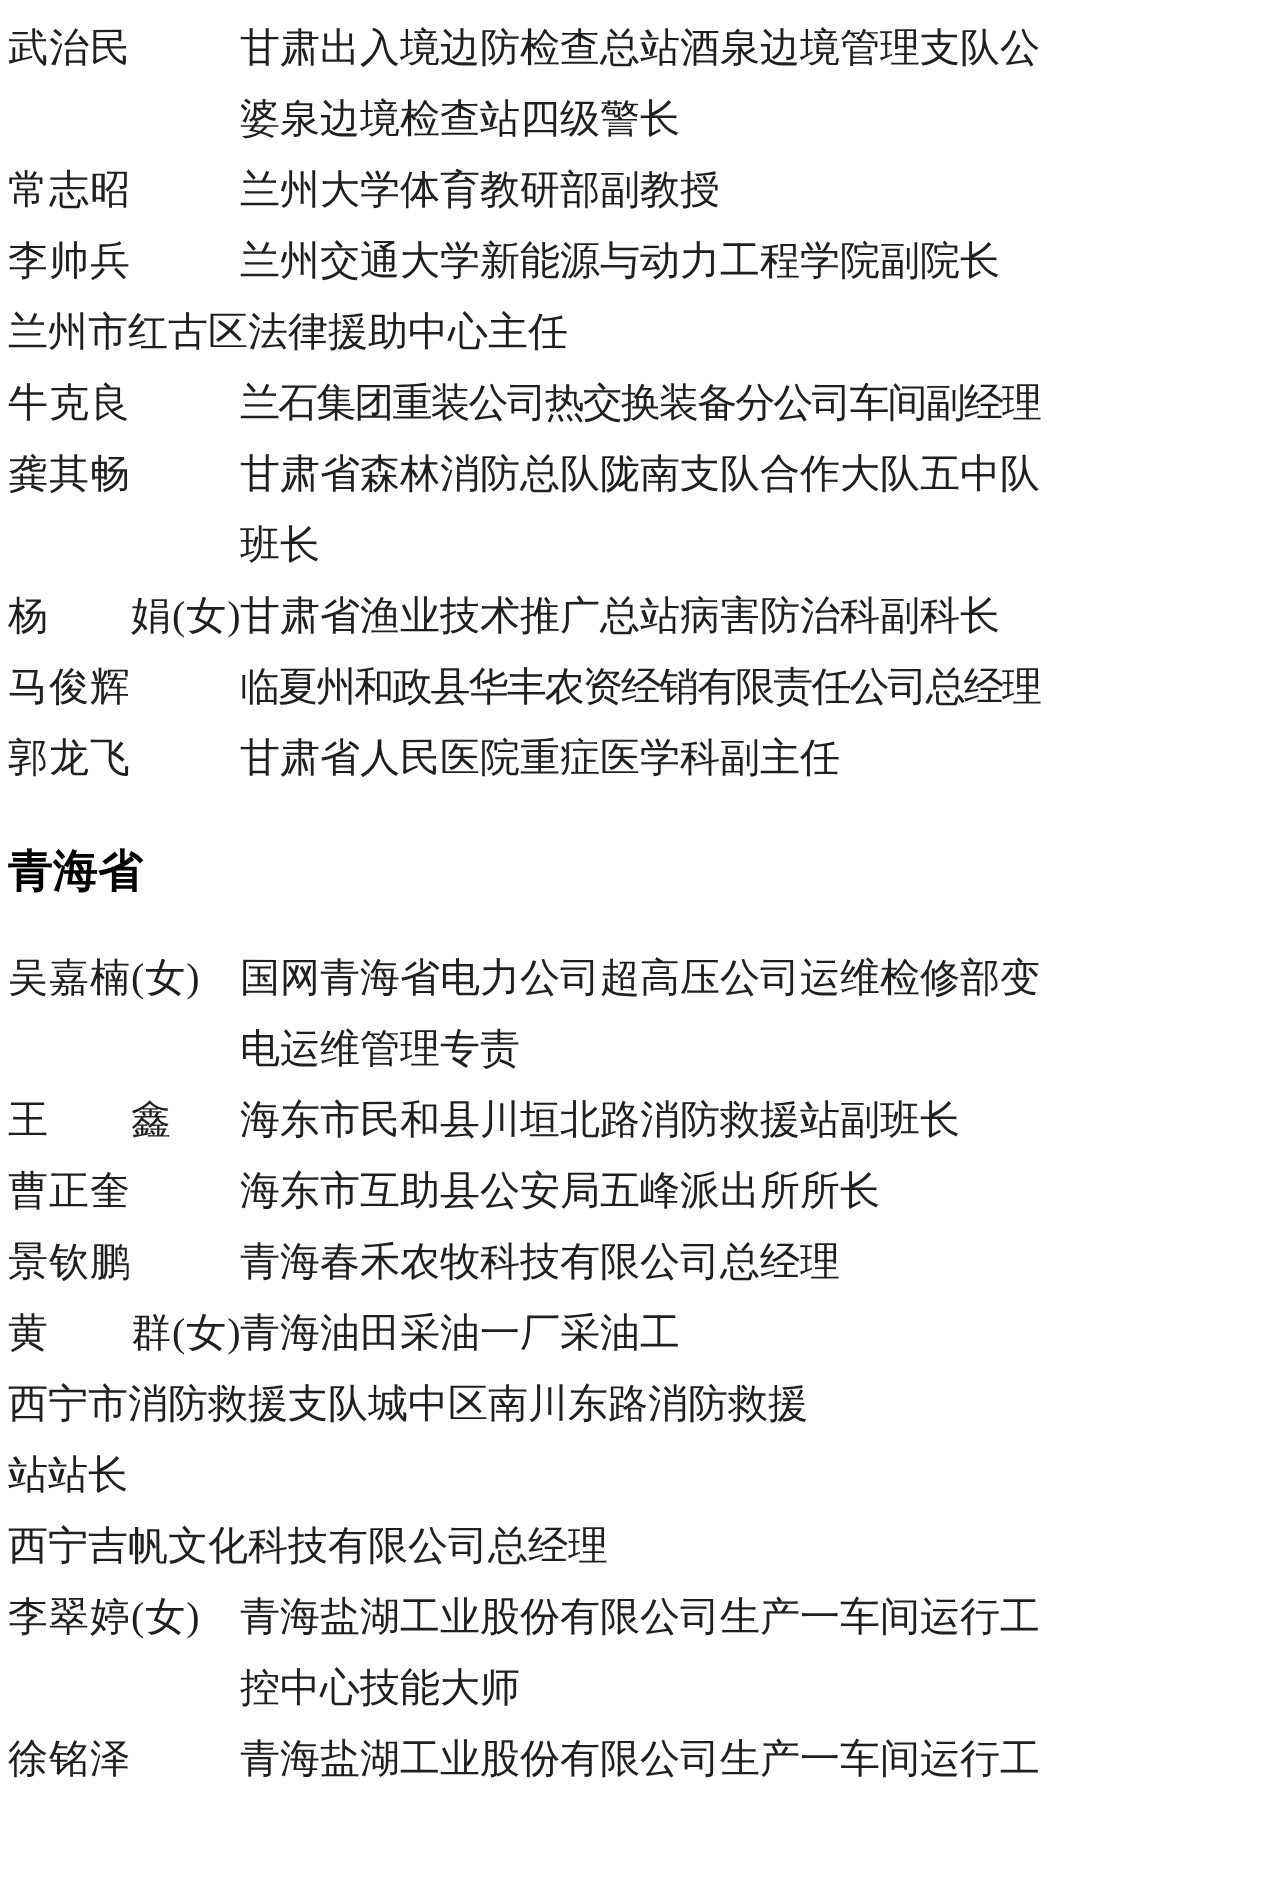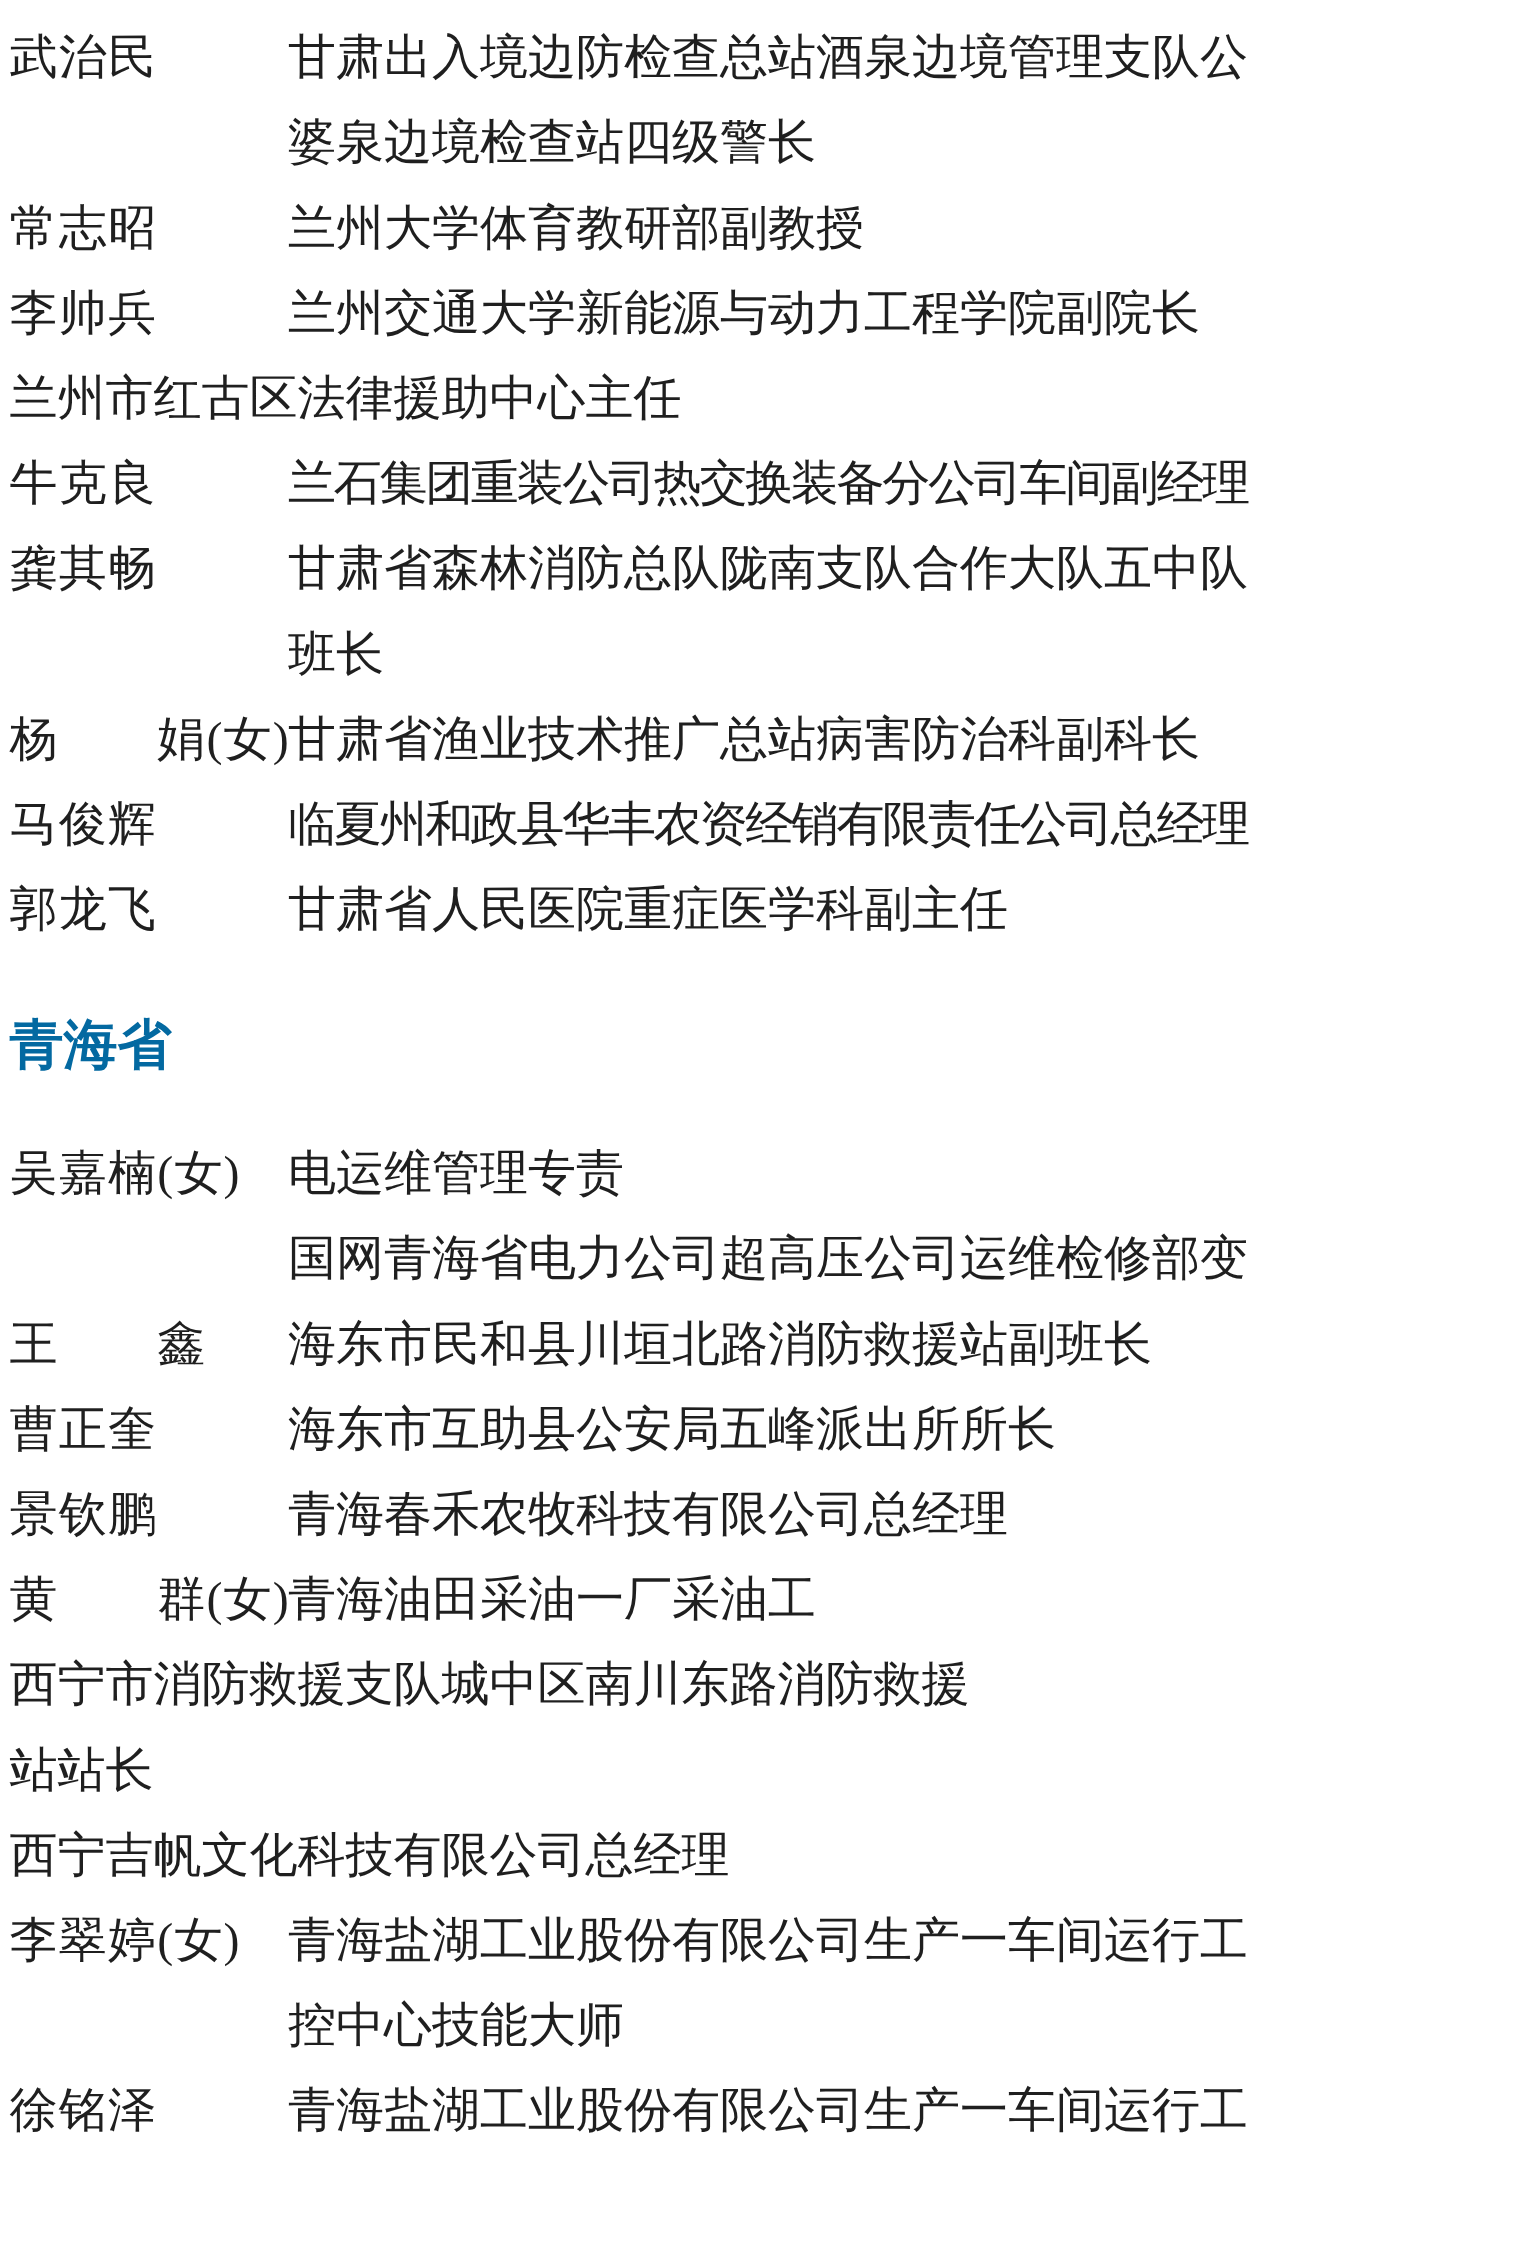--- a/index.html
+++ b/index.html
@@ -35,21 +35,21 @@
   }
   .title-line {
     font-size: 40px;
     line-height: 71px;
     white-space: nowrap;
   }
   .province-header {
     font-family: "Liberation Sans", "DejaVu Sans", sans-serif;
     font-size: 45px;
     font-weight: 700;
-    color: #0369a1;
+    color: #000000;
     line-height: 71px;
     margin: 42px 0 36px 0;
   }
 </style>
 </head>
 <body>
 
 <main class="award-list">
     <div class="entry-row">
       <div class="entry-name">武治民</div>
@@ -103,22 +103,22 @@
     <div class="entry-row">
       <div class="entry-name">郭龙飞</div>
       <div class="entry-title">
         <div class="title-line">甘肃省人民医院重症医学科副主任</div>
       </div>
     </div>
     <div class="province-header">青海省</div>
     <div class="entry-row">
       <div class="entry-name">吴嘉楠(女)</div>
       <div class="entry-title">
+        <div class="title-line">国网青海省电力公司超高压公司运维检修部变</div>
         <div class="title-line">电运维管理专责</div>
-        <div class="title-line">国网青海省电力公司超高压公司运维检修部变</div>
       </div>
     </div>
     <div class="entry-row">
       <div class="entry-name">王　　鑫</div>
       <div class="entry-title">
         <div class="title-line">海东市民和县川垣北路消防救援站副班长</div>
       </div>
     </div>
     <div class="entry-row">
       <div class="entry-name">曹正奎</div>

